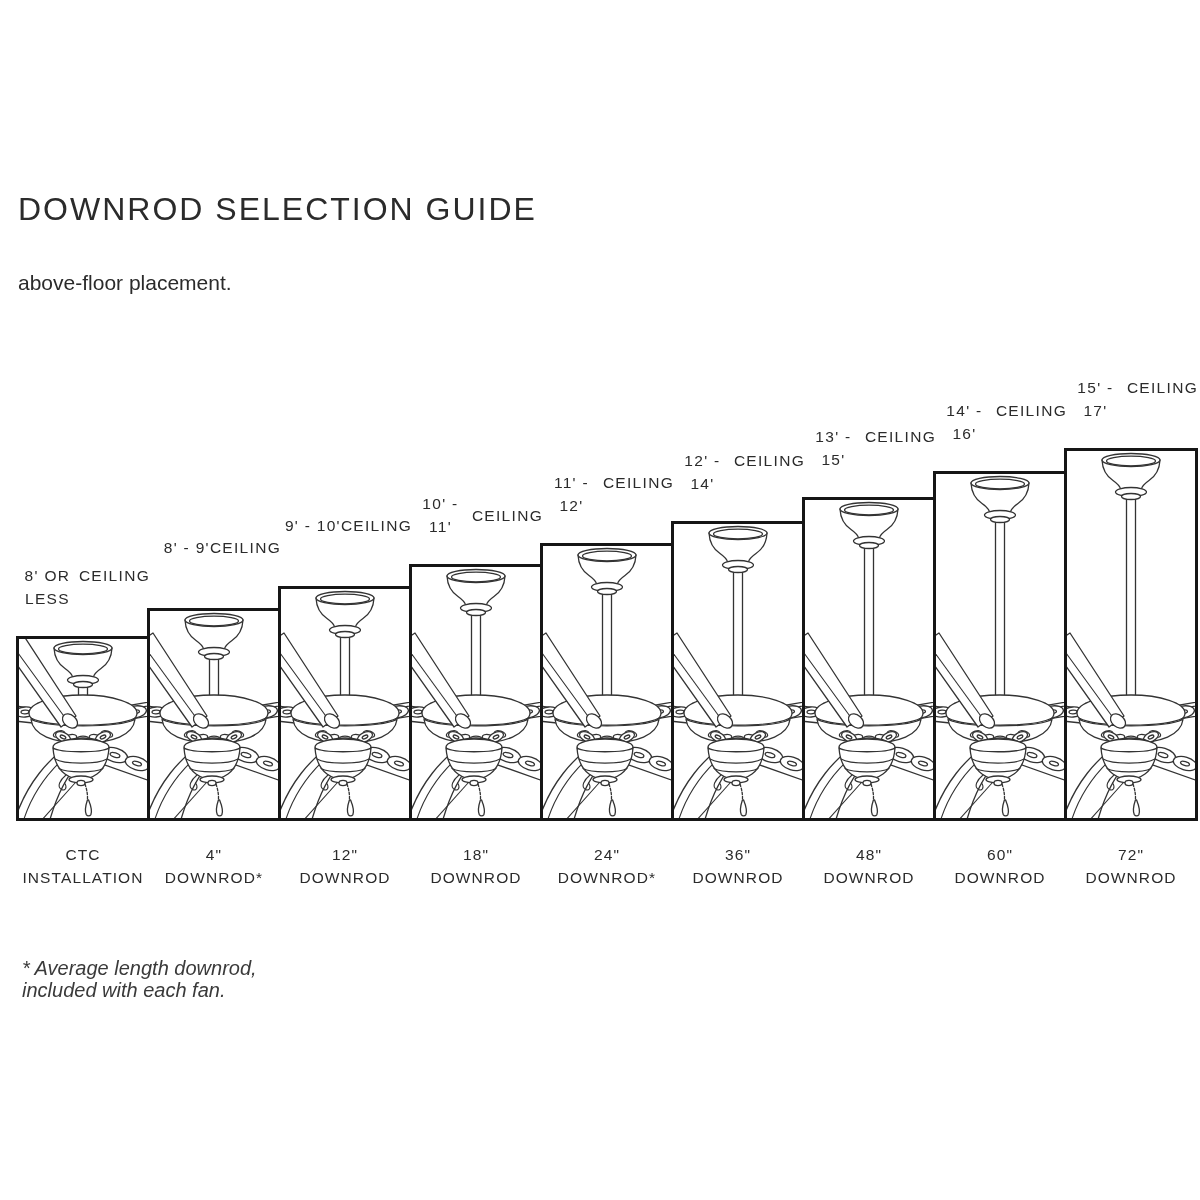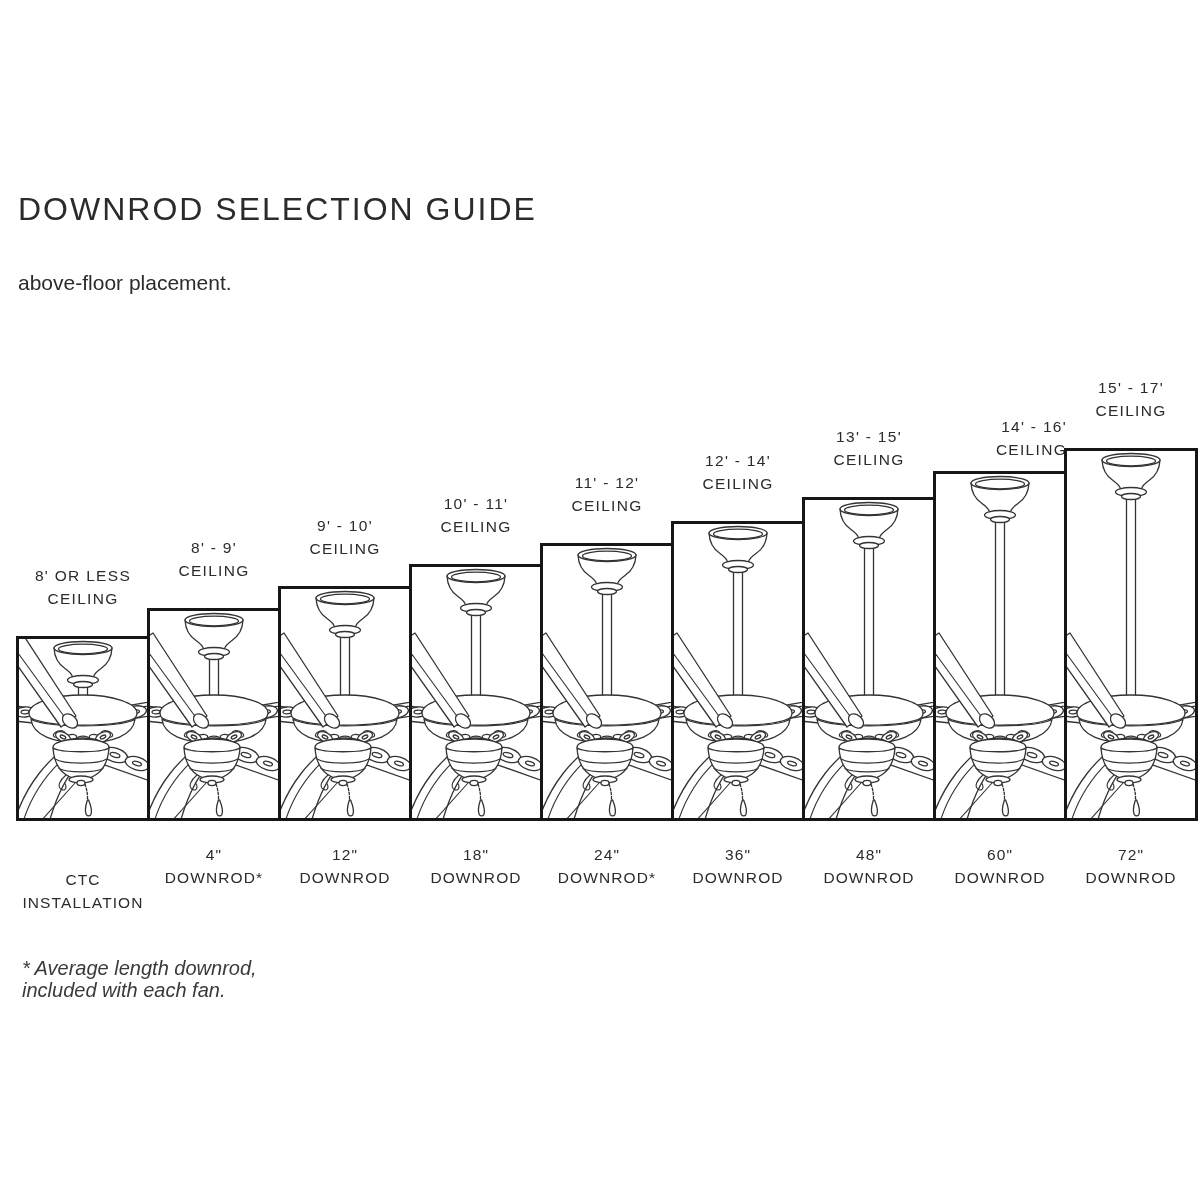--- a/index.html
+++ b/index.html
@@ -5,21 +5,21 @@
   html,body{margin:0;padding:0;background:#ffffff;}
   .canvas{position:relative;width:1200px;height:1200px;background:#ffffff;overflow:hidden;
           font-family:"Liberation Sans", sans-serif;color:#2b2b2b;}
   .title{position:absolute;left:18px;top:191px;font-size:32px;font-weight:400;
          letter-spacing:2px;color:#2b2b2b;white-space:nowrap;}
   .subtitle{position:absolute;left:18px;top:268px;font-size:21px;line-height:29px;color:#2b2b2b;}
   .diagram{position:absolute;left:0;top:0;width:1200px;height:1200px;}
   .fan-box{position:absolute;background:#ffffff;border:3px solid #161616;box-sizing:border-box;}
   .fan-box svg{display:block;overflow:hidden;}
   .ceiling-label{position:absolute;text-align:center;font-size:15.5px;letter-spacing:1.3px;
-                 line-height:23px;color:#2b2b2b;display:flex;flex-direction:column;justify-content:flex-end;}
+                 line-height:23px;color:#2b2b2b;display:flex;flex-direction:row;justify-content:flex-end;}
   .downrod-label{position:absolute;top:843px;text-align:center;font-size:15.5px;letter-spacing:1.1px;
                  line-height:23px;color:#2b2b2b;}
   .footnote{position:absolute;left:22px;top:957px;font-style:italic;font-size:20px;
             line-height:22px;color:#3a3a3a;}
 </style>
 </head>
 <body>
 
 <div class="canvas">
 
@@ -82,21 +82,21 @@
               <path d="M40,77.5 C48,82 76,82 84,77.5" fill="none" stroke="#333333" stroke-width="1.1" stroke-linecap="round"></path>
               <ellipse cx="62" cy="88.5" rx="12" ry="3.5" transform="rotate(0 62 88.5)" fill="#fff" stroke="#333333" stroke-width="1.3"></ellipse>
               <ellipse cx="62" cy="92" rx="4" ry="2.6" transform="rotate(0 62 92)" fill="#fff" stroke="#333333" stroke-width="1.3"></ellipse>
               <path d="M47,84 C41,89 37.5,95.5 42.5,98.5 C46.5,100.5 48.5,96 45.5,92" fill="none" stroke="#333333" stroke-width="1.1" stroke-linejoin="round" stroke-linecap="round"></path>
               <path d="M56,92 L4,150" fill="none" stroke="#333333" stroke-width="1.1" stroke-linecap="round"></path>
               <path d="M66,93 C68,99 68.8,104 68.4,109" fill="none" stroke="#333333" stroke-width="1.3" stroke-linecap="round" stroke-dasharray="2.4 1.8"></path>
               <path d="M68.4,109 C66.6,114.5 65.6,120 67.3,123.6 A2.9,3.3 0 0 0 71.9,123.6 C73.4,119.6 71.6,114 69.6,109 Z" fill="#fff" stroke="#333333" stroke-width="1.3" stroke-linejoin="round" stroke-linecap="round"></path>
             </g>
           </svg>
         </div>
-    <div class="downrod-label" style="left: 16px; width: 134px; margin-top: 25px;">
+    <div class="downrod-label" style="left: 16px; width: 134px;">
       <div>CTC</div>
       <div>INSTALLATION</div>
     </div>
   </div>
 
   <div style="position: absolute; left: 0px; top: 0px;">
     <div class="ceiling-label" style="left: 147px; top: 536px; width: 134px; height: 46px;">
       <div>8' - 9'</div>
       <div>CEILING</div>
     </div>
@@ -479,21 +479,21 @@
             </g>
           </svg>
         </div>
     <div class="downrod-label" style="left: 802px; width: 134px;">
       <div>48"</div>
       <div>DOWNROD</div>
     </div>
   </div>
 
   <div style="position: absolute; left: 0px; top: 0px;">
-    <div class="ceiling-label" style="left: 933px; top: 415px; width: 134px; height: 46px; align-items: flex-end;">
+    <div class="ceiling-label" style="left: 933px; top: 399px; width: 134px; height: 46px;">
       <div>14' - 16'</div>
       <div>CEILING</div>
     </div>
     <div class="fan-box" style="left: 933px; top: 471px; width: 134px; height: 350px;">
           <svg viewBox="0 0 128 344" width="128" height="344">
             <rect x="59.5" y="44" width="9" height="185" fill="#fff" stroke="#333333" stroke-width="1.3"></rect>
             <path d="M35,9 C35.5,19 40,25.5 46,29.5 C51,33 53,35 53.5,38 L53.5,41 L74.5,41 L74.5,38 C75,35 77,33 82,29.5 C88,25.5 92.5,19 93,9 Z" fill="#fff" stroke="#333333" stroke-width="1.3" stroke-linejoin="round" stroke-linecap="round"></path>
             <ellipse cx="64" cy="9" rx="29" ry="6.5" transform="rotate(0 64 9)" fill="#fff" stroke="#333333" stroke-width="1.3"></ellipse>
             <ellipse cx="64" cy="10" rx="24.5" ry="4.8" transform="rotate(0 64 10)" fill="none" stroke="#333333" stroke-width="1.3"></ellipse>
             <ellipse cx="64" cy="41" rx="15.5" ry="4.5" transform="rotate(0 64 41)" fill="#fff" stroke="#333333" stroke-width="1.3"></ellipse>

